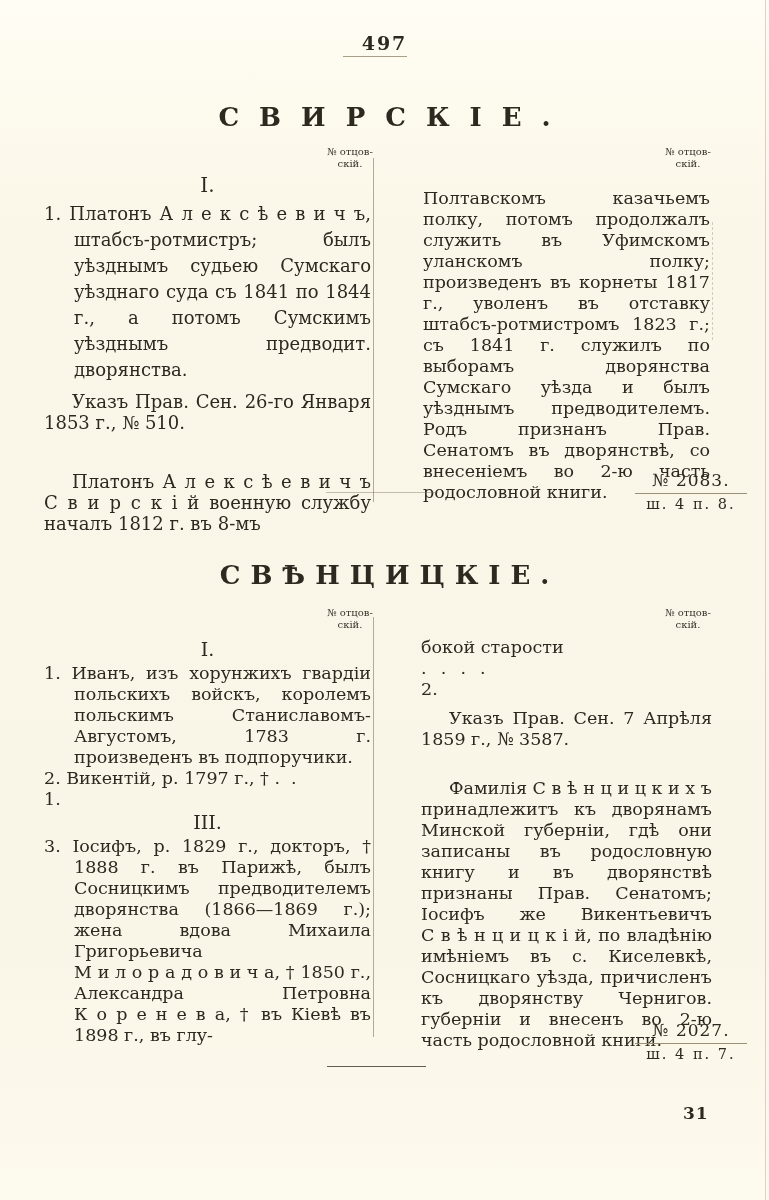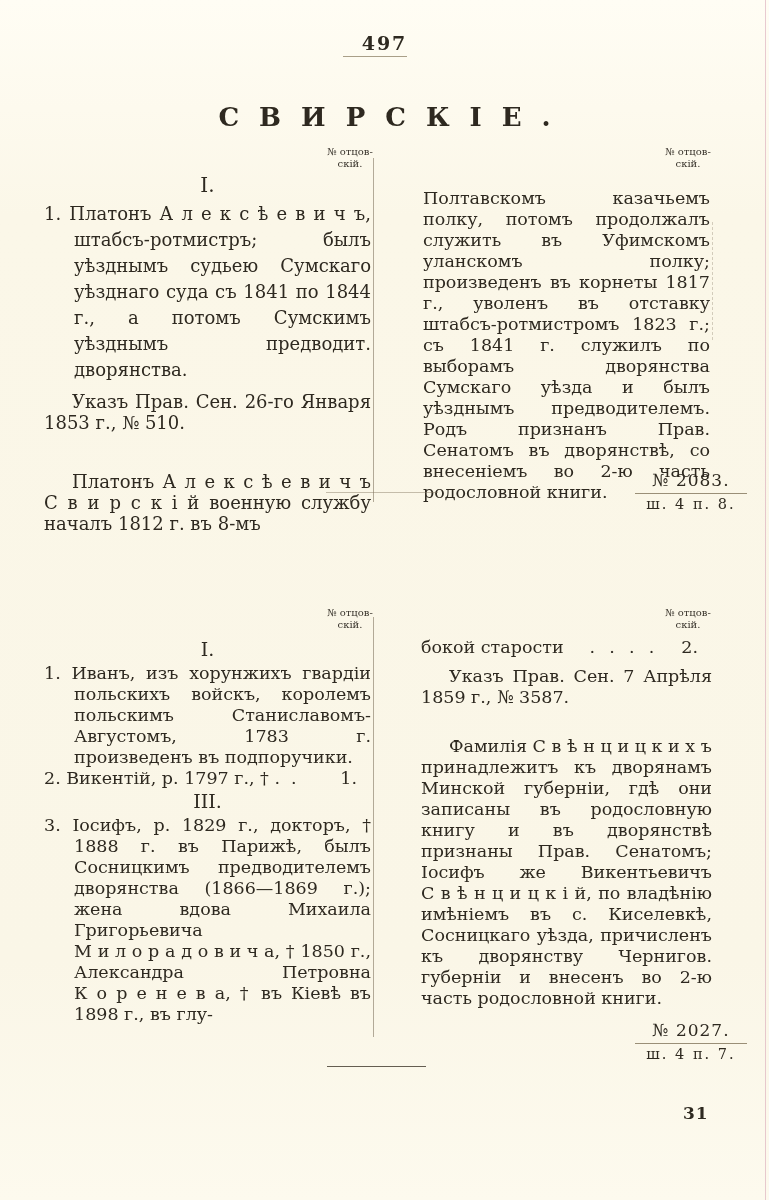--- a/index.html
+++ b/index.html
@@ -41,21 +41,21 @@
 
   .roman { text-align:center; font-size:19px; line-height:21px; margin:2px 0 3px; }
   .lc1 .roman { font-size:20px; margin:0 0 5px; }
 
   .entry { margin:0; padding-left:30px; text-indent:-30px; }
   .lc1 .entry { line-height:26px; }
   .ind { margin:8px 0 0; text-indent:28px; }
   .mt { margin-top:38px; }
   .gap { margin-top:28px; }
 
-  .flexline { display:flex; justify-content:space-between; align-items:baseline; margin:0; }
+  .flexline { display:flex; justify-content:space-between; align-items:baseline; margin:0;flex-direction:column; }
   .numval { padding-right:14px; }
   .dots { letter-spacing:1px; }
 
   .refblock { position:absolute; width:124px; text-align:center; }
   .rb1 { left:629px; top:470px; }
   .rb2 { left:629px; top:1020px; }
   .refnum  { font-size:17px; letter-spacing:1px; }
   .refrule { border-top:1px solid #9a8f77; margin:3px 6px 2px; }
   .refcode { font-size:14.5px; letter-spacing:2px; }
 
@@ -99,20 +99,21 @@
   </div>
 
   <div class="refblock rb1">
     <div class="refnum">№ 2083.</div>
     <div class="refrule"></div>
     <div class="refcode">ш. 4 п. 8.</div>
   </div>
 
   <div class="abs ldash"></div>
 
+  <div class="abs title t2">СВѢНЦИЦКІЕ.</div>
 
   <div class="abs colhead ch2l">
     <span>№ отцов-</span>
     <span>скій.</span>
   </div>
   <div class="abs colhead ch2r">
     <span>№ отцов-</span>
     <span>скій.</span>
   </div>
 

